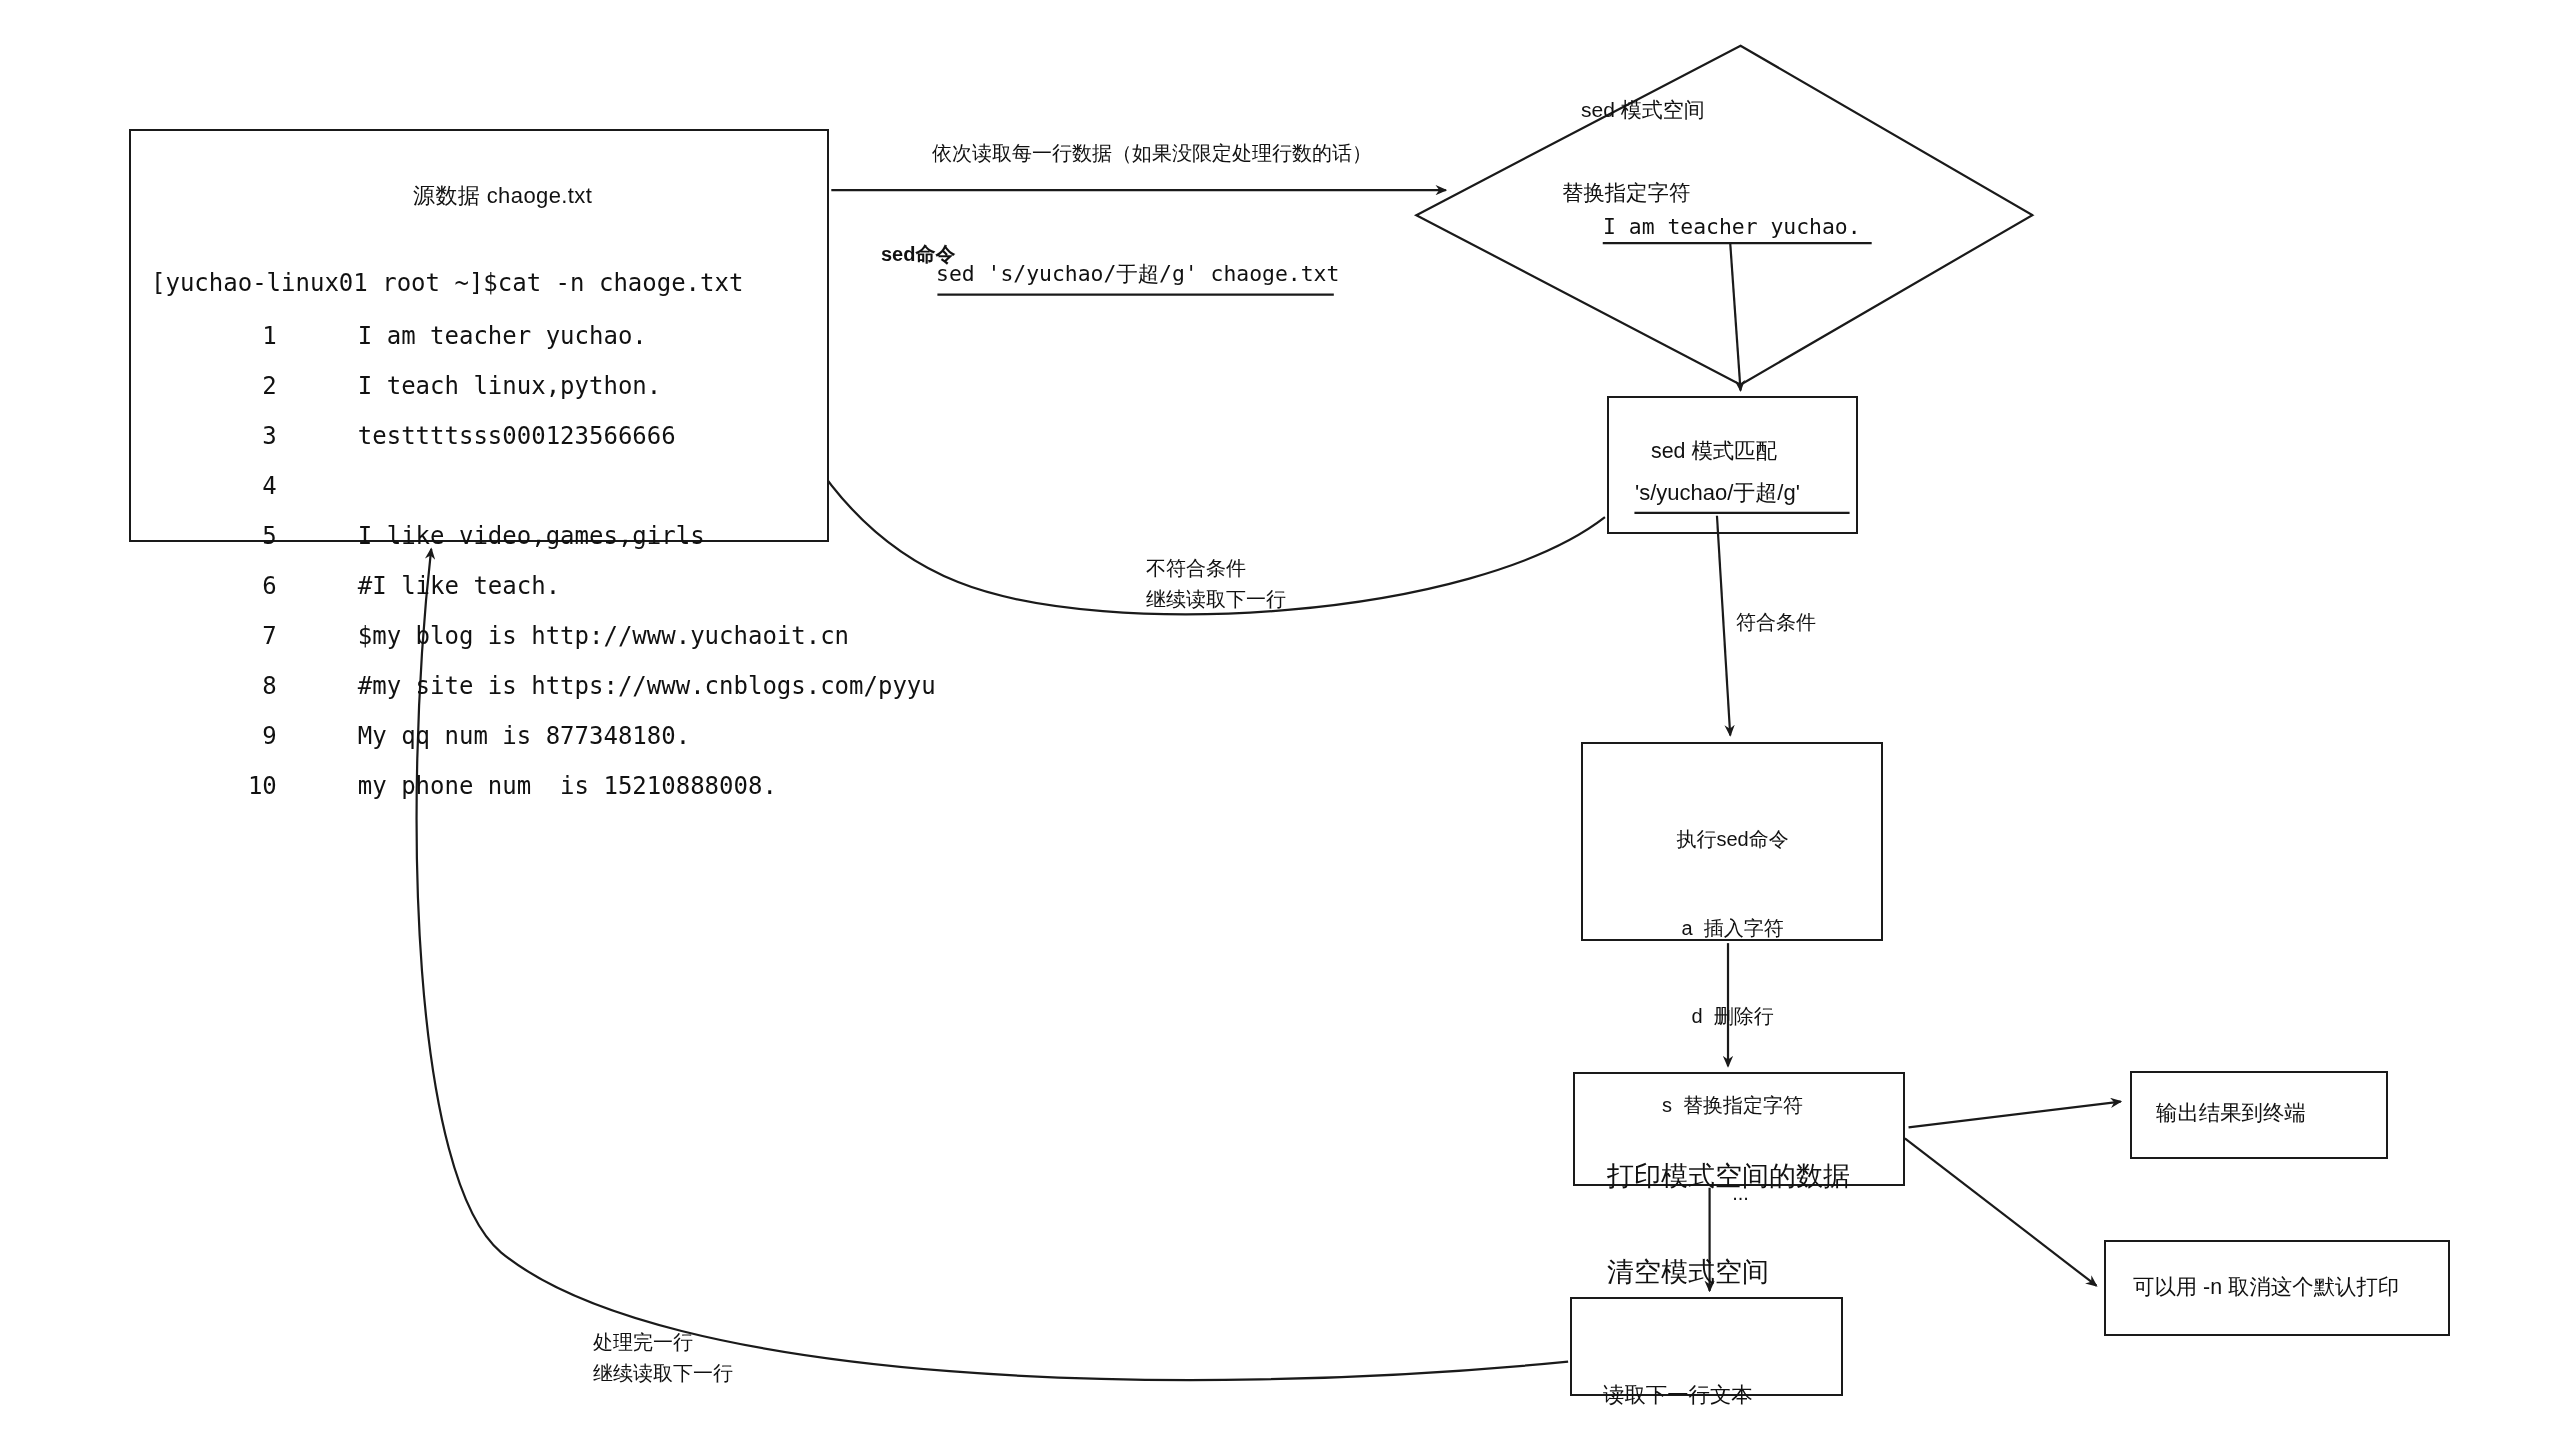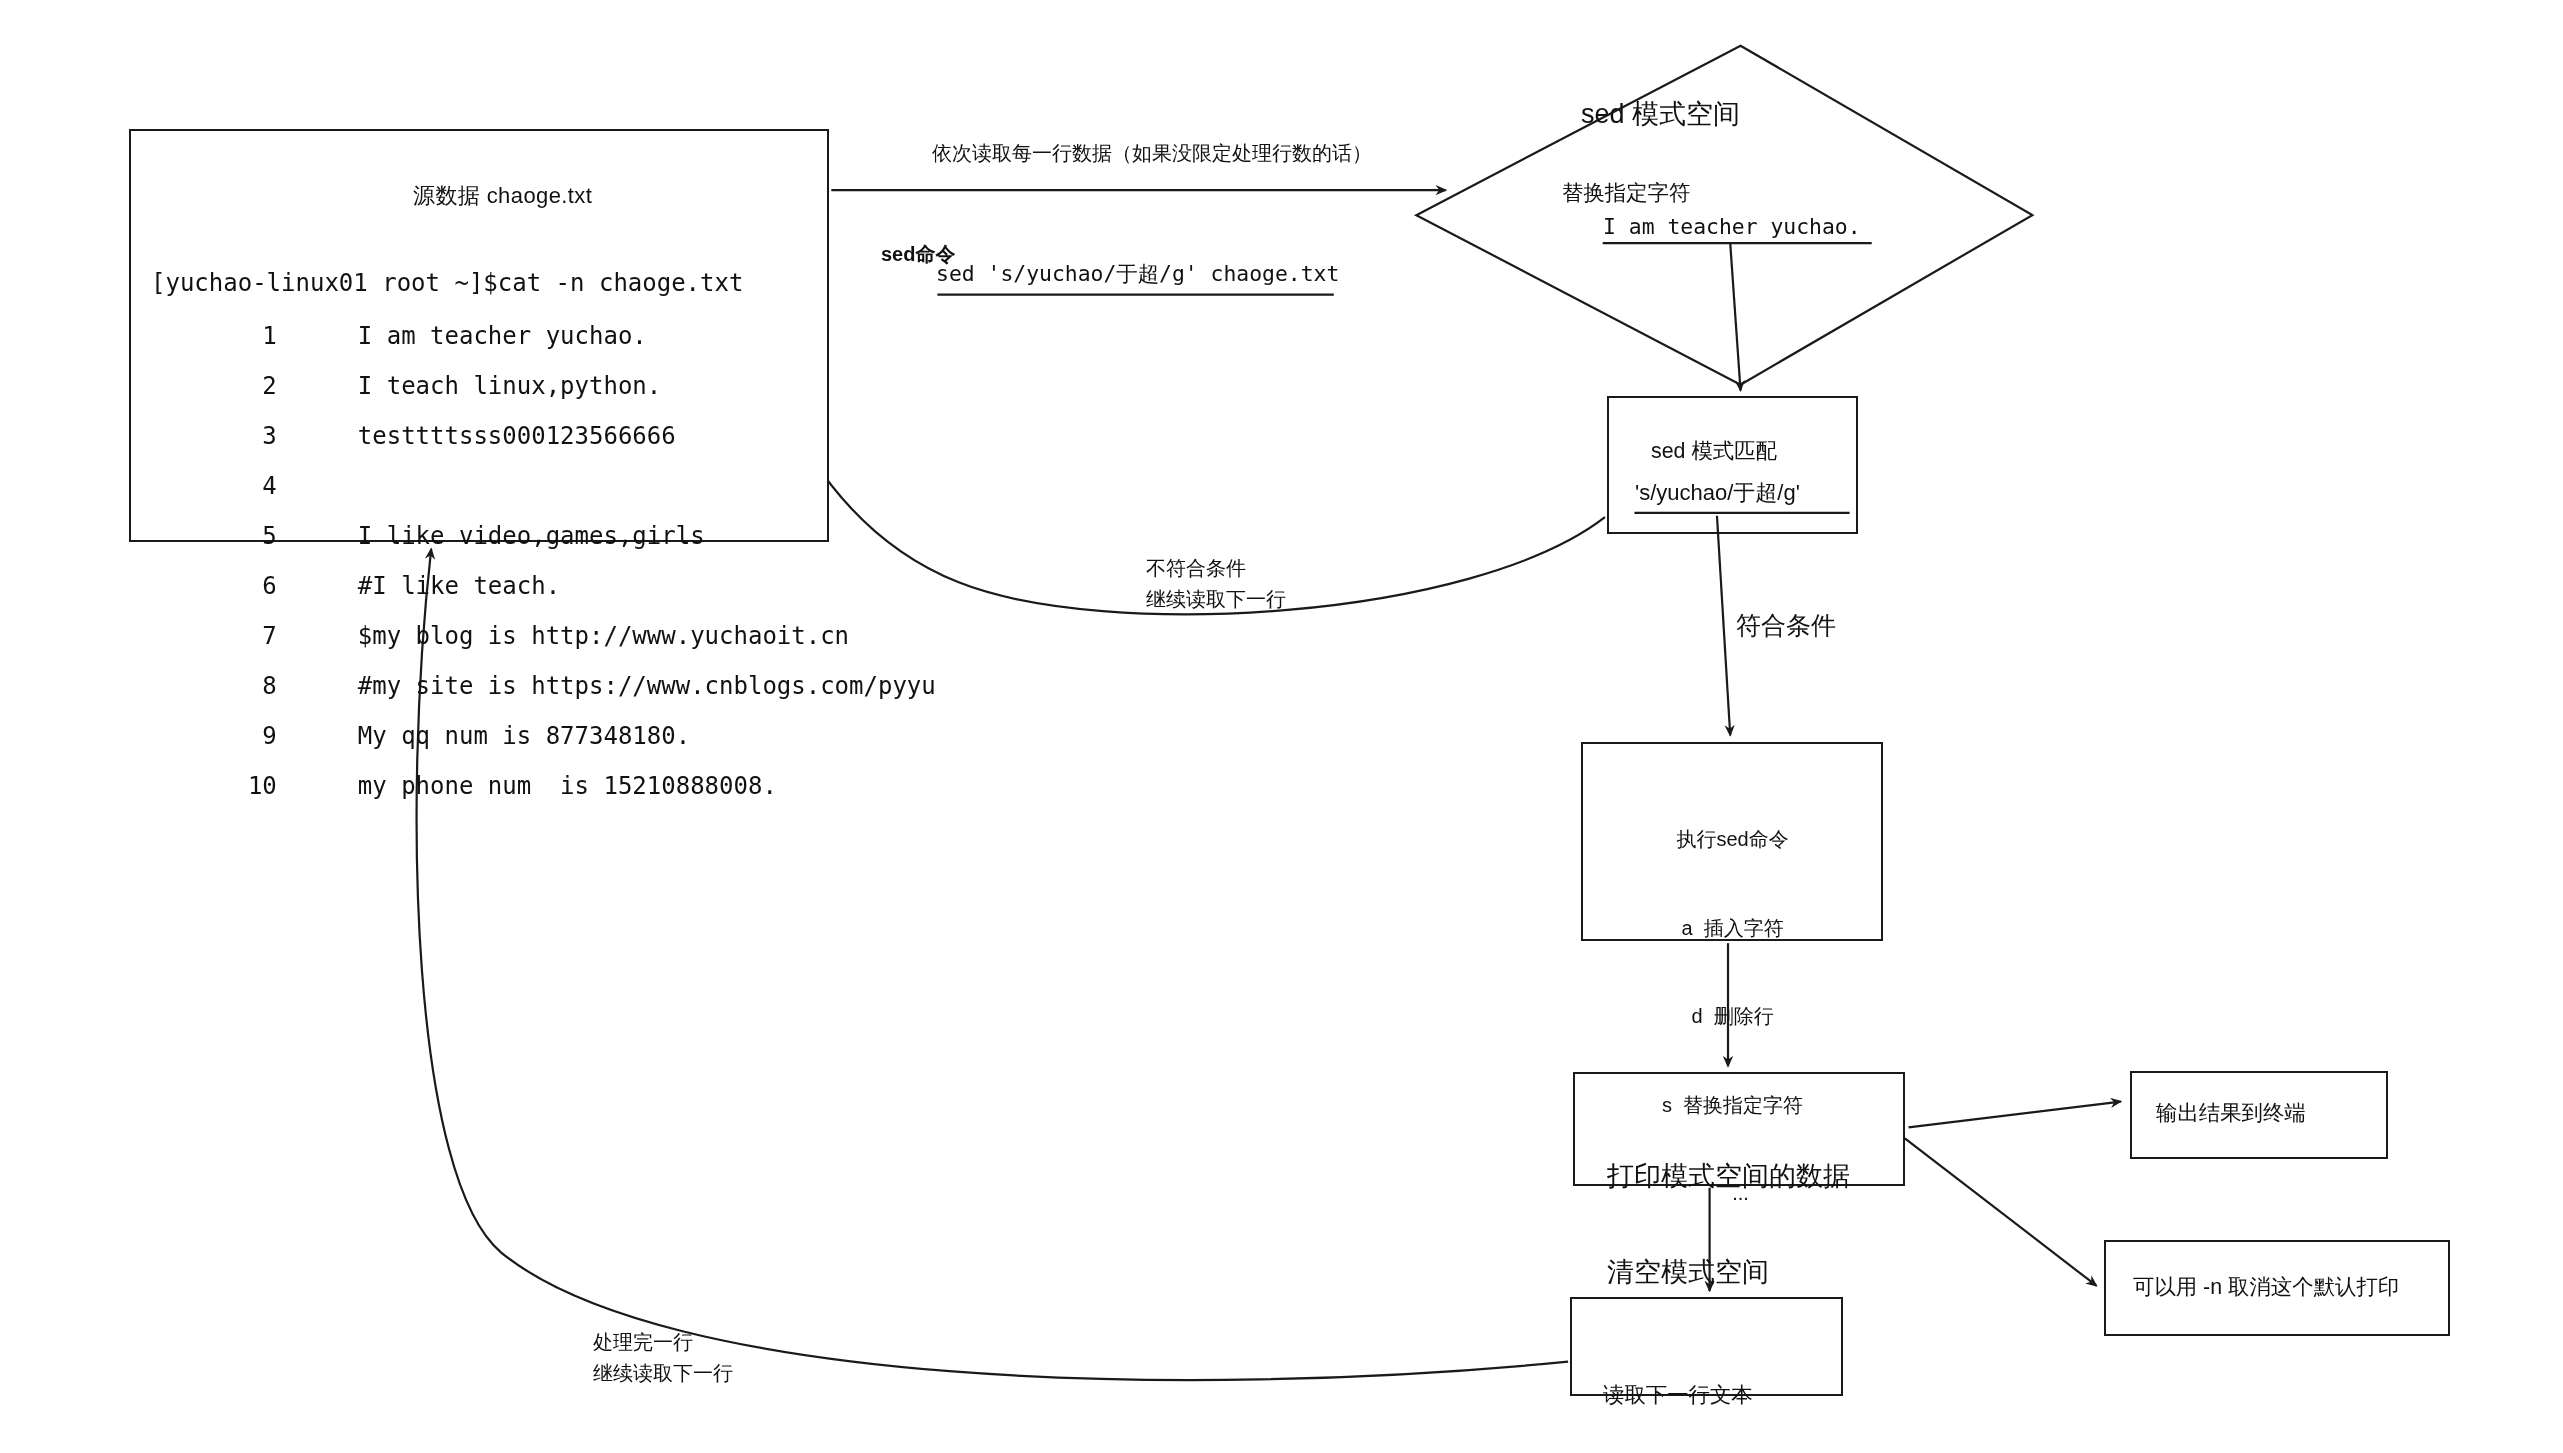--- a/index.html
+++ b/index.html
@@ -19,25 +19,25 @@
   #source-term .ln{display:inline-block;width:68px;text-align:right;}
   #source-term .cnt{display:inline-block;padding-left:81px;}
   #source-term .prompt{display:block;margin-bottom:2.9px;}
 
   
   #lbl-read{left:932px;top:140px;font-size:20px;}
   #lbl-sedcmd{left:881px;top:217px;font-size:20px;font-weight:700;margin-top:24px;}
   #lbl-sedexpr{left:936px;top:259px;font-size:21.4px;
                font-family:"DejaVu Sans Mono","Liberation Mono",monospace;}
   #lbl-nomatch{left:1146px;top:553px;font-size:20px;line-height:31px;}
-  #lbl-match{left:1736px;top:609px;font-size:25px;}
+  #lbl-match{left:1736px;top:609px;font-size:20px;}
   #lbl-loop{left:593px;top:1327px;font-size:20px;line-height:31px;}
 
   
-  #diamond-label{left:1581px;top:96px;font-size:27px;}
+  #diamond-label{left:1581px;top:96px;font-size:21px;}
   #diamond-line1{left:1562px;top:178px;font-size:21.4px;}
   #diamond-line2{left:1603px;top:214px;font-size:21.4px;
                  font-family:"DejaVu Sans Mono","Liberation Mono",monospace;}
 
   
   #match-box{left:1607px;top:396px;width:251px;height:138px;border:2.2px solid #1a1a1a;}
   #match-t1{left:1651px;top:436px;font-size:21.4px;}
   #match-t2{left:1635px;top:478px;font-size:22px;}
 
   #exec-box{left:1581px;top:742px;width:302px;height:199px;border:2.2px solid #1a1a1a;}

